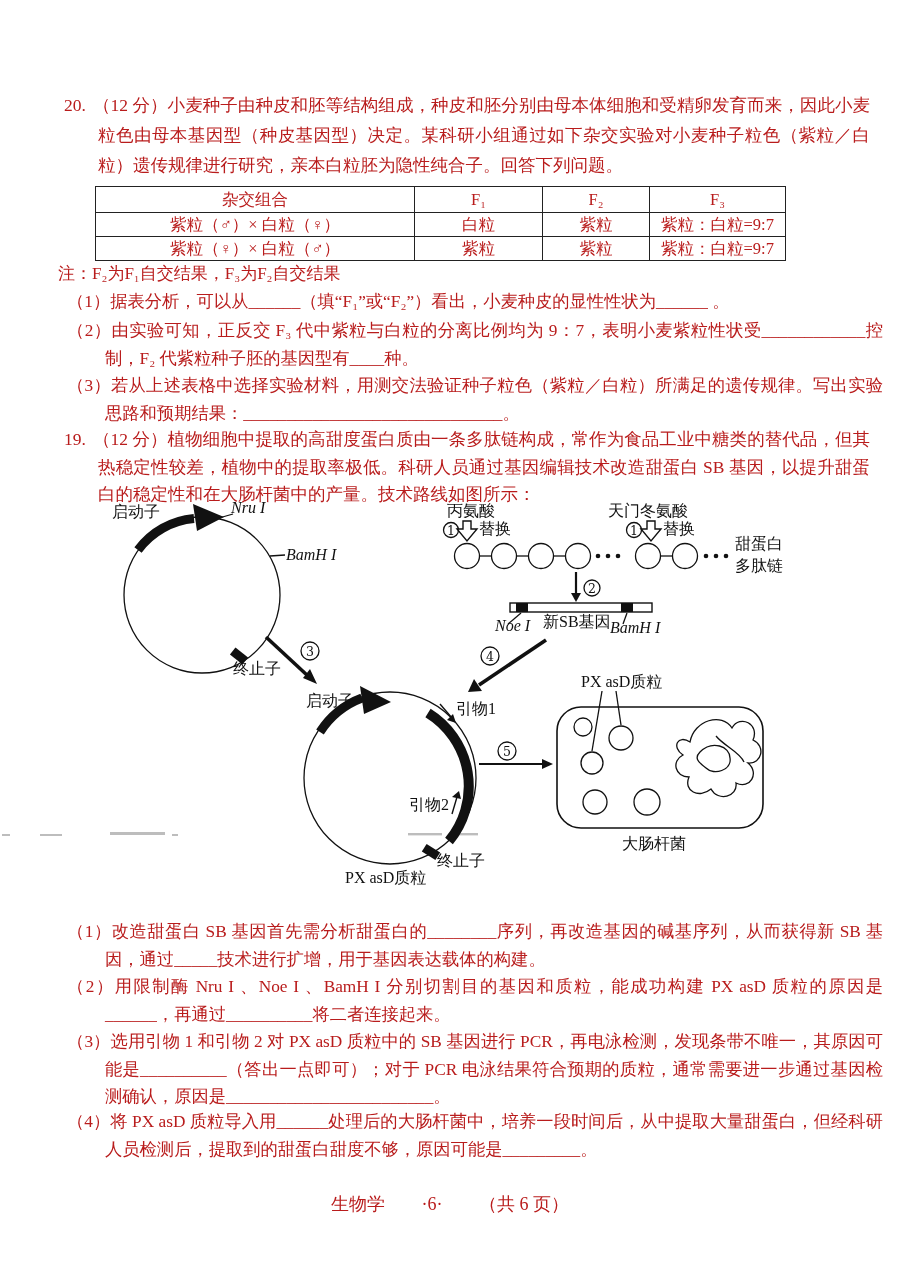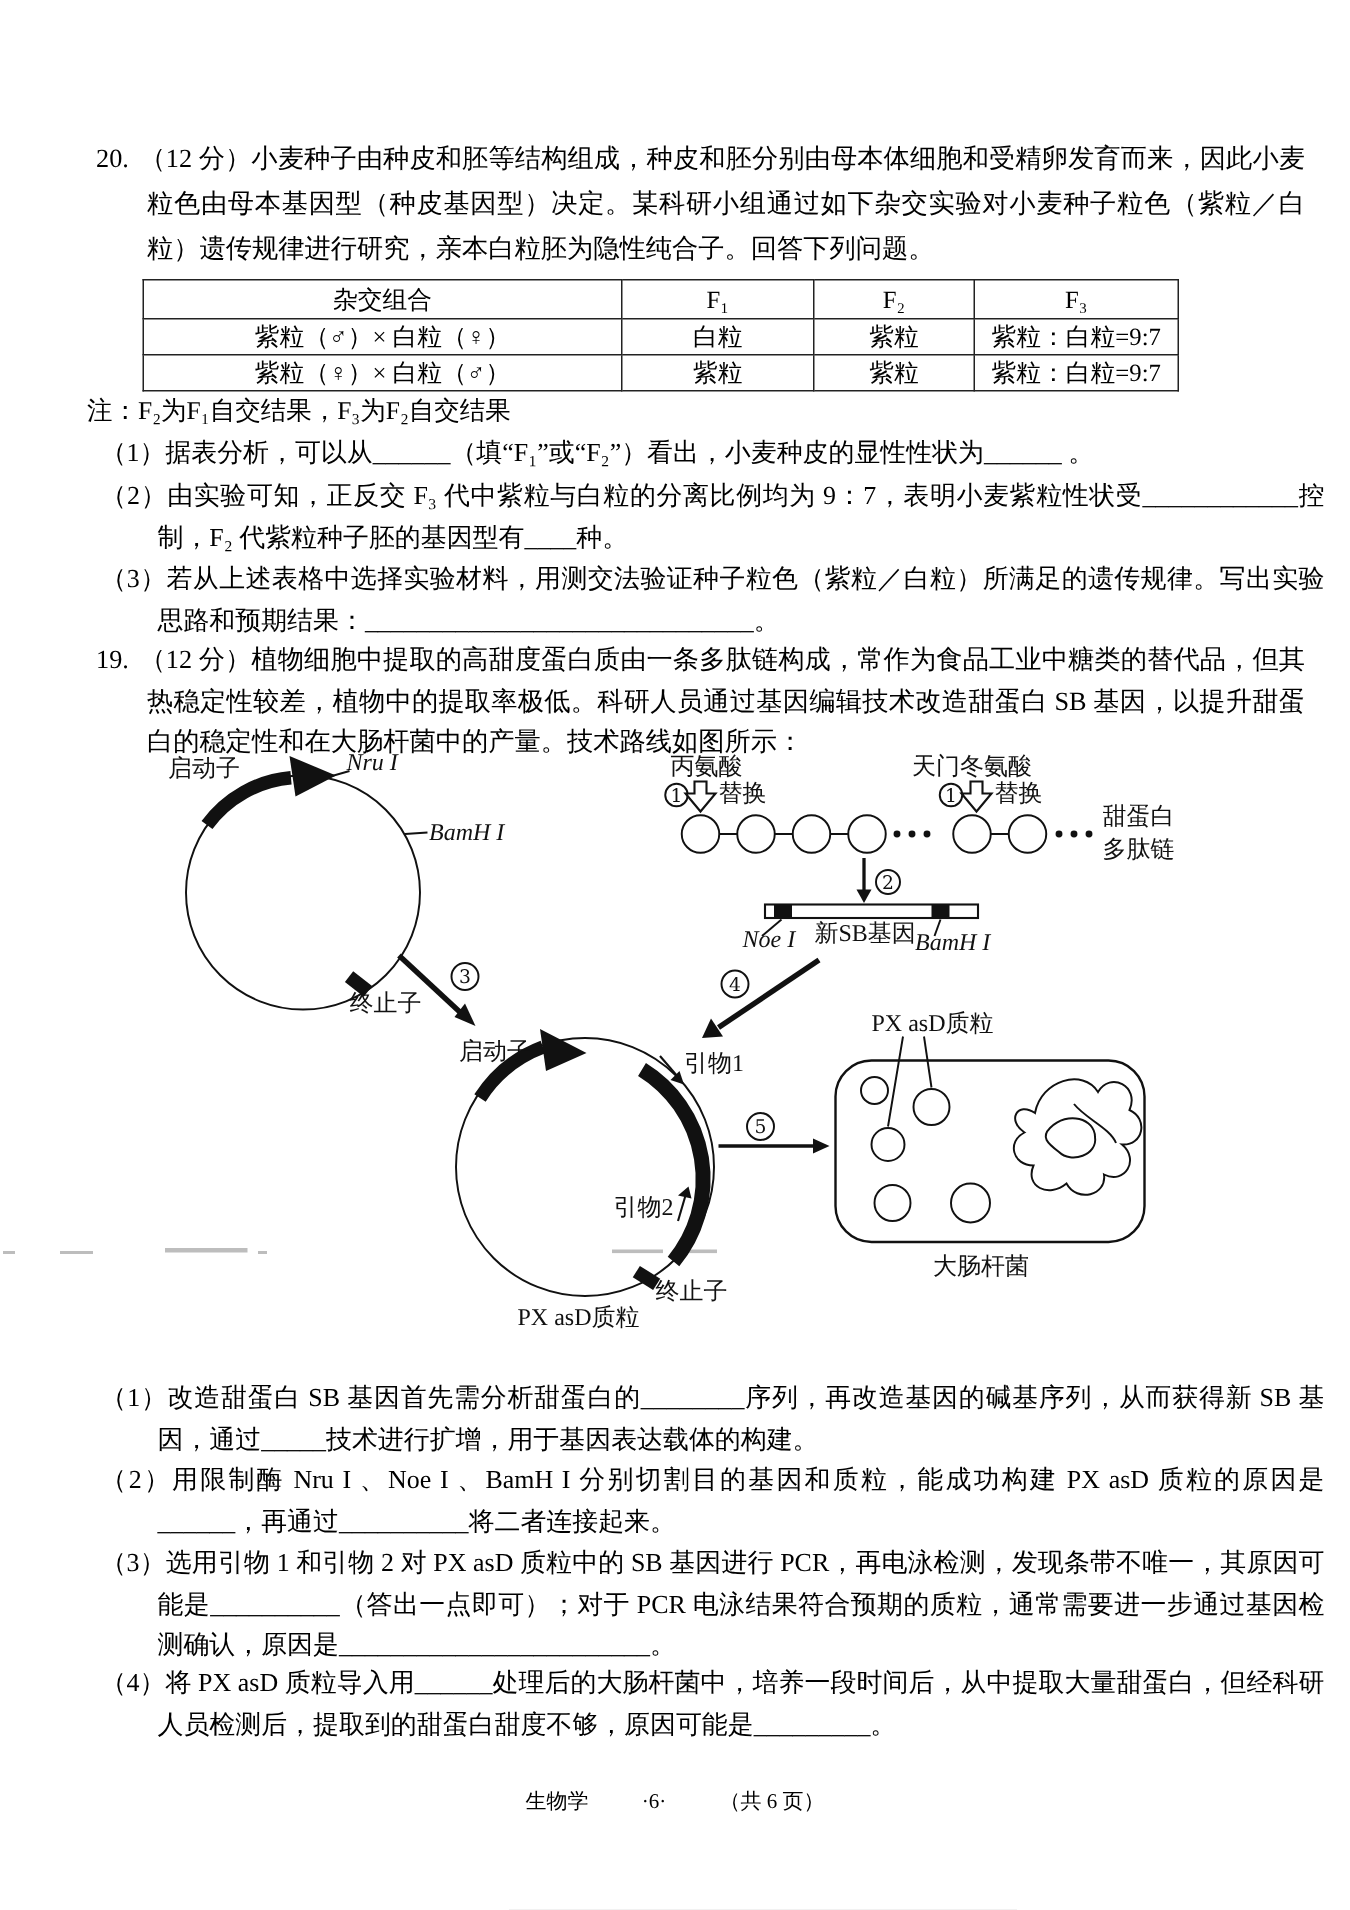--- a/index.html
+++ b/index.html
@@ -1,17 +1,17 @@
 <!DOCTYPE html>
 <html><head>
 <meta charset="utf-8">
 <style>
   html,body{margin:0;padding:0;background:#e8e8e8;}
   #page{position:relative;width:900px;height:1273px;background:#ffffff;margin:0 auto;
-        font-family:"Liberation Serif","DejaVu Serif","DejaVu Sans",serif;color:#000000;
+        font-family:"Liberation Serif","DejaVu Serif","DejaVu Sans",serif;color:#b91c1c;
         overflow:hidden;}
   .para{position:absolute;font-size:17.5px;line-height:30px;text-align:justify;}
   .q-intro{left:64px;width:772px;padding-left:34px;text-indent:-34px;}
   .qnum{margin-right:7px;}
   .item{position:absolute;left:67px;width:778px;padding-left:38px;text-indent:-38px;
         font-size:17.3px;line-height:27.5px;text-align:justify;}
   .note{position:absolute;left:58px;font-size:17px;}
   
   #cross-table{position:absolute;top:186px;left:95px;width:690px;border-collapse:collapse;
         table-layout:fixed;font-size:16.5px;}
@@ -26,21 +26,21 @@
   .thin{stroke:#111;stroke-width:1.3;fill:none;}
   .thick-arc{stroke:#111;stroke-width:9;fill:none;}
   .gene-arc{stroke:#111;stroke-width:10;fill:none;}
   .arrow-line{stroke:#111;stroke-width:3.6;fill:none;}
   .arrow-line-md{stroke:#111;stroke-width:2.2;fill:none;}
   .arrow-line-sm{stroke:#111;stroke-width:1.4;fill:none;}
   .fill-blk{fill:#111;stroke:none;}
   .hollow{fill:#fff;stroke:#111;stroke-width:1.4;}
   .artifact{fill:#9a9a9a;opacity:.65;}
   #diagram-note{position:absolute;top:884px;left:0;width:900px;text-align:center;font-size:17px;}
-  #footer{position:absolute;top:1192px;left:0;width:900px;text-align:center;font-size:14px;}
+  #footer{position:absolute;top:1192px;left:0;width:900px;text-align:center;font-size:18px;}
   #footer span{margin:0 16px;}
 </style>
 </head>
 <body>
 
 <div id="page">
 
   <div class="para q-intro" style="top:90px"><span class="qnum">20.</span><span>（12 分）小麦种子由种皮和胚等结构组成，种皮和胚分别由母本体细胞和受精卵发育而来，因此小麦粒色由母本基因型（种皮基因型）决定。某科研小组通过如下杂交实验对小麦种子粒色（紫粒／白粒）遗传规律进行研究，亲本白粒胚为隐性纯合子。回答下列问题。</span></div>
 
   <table id="cross-table">

